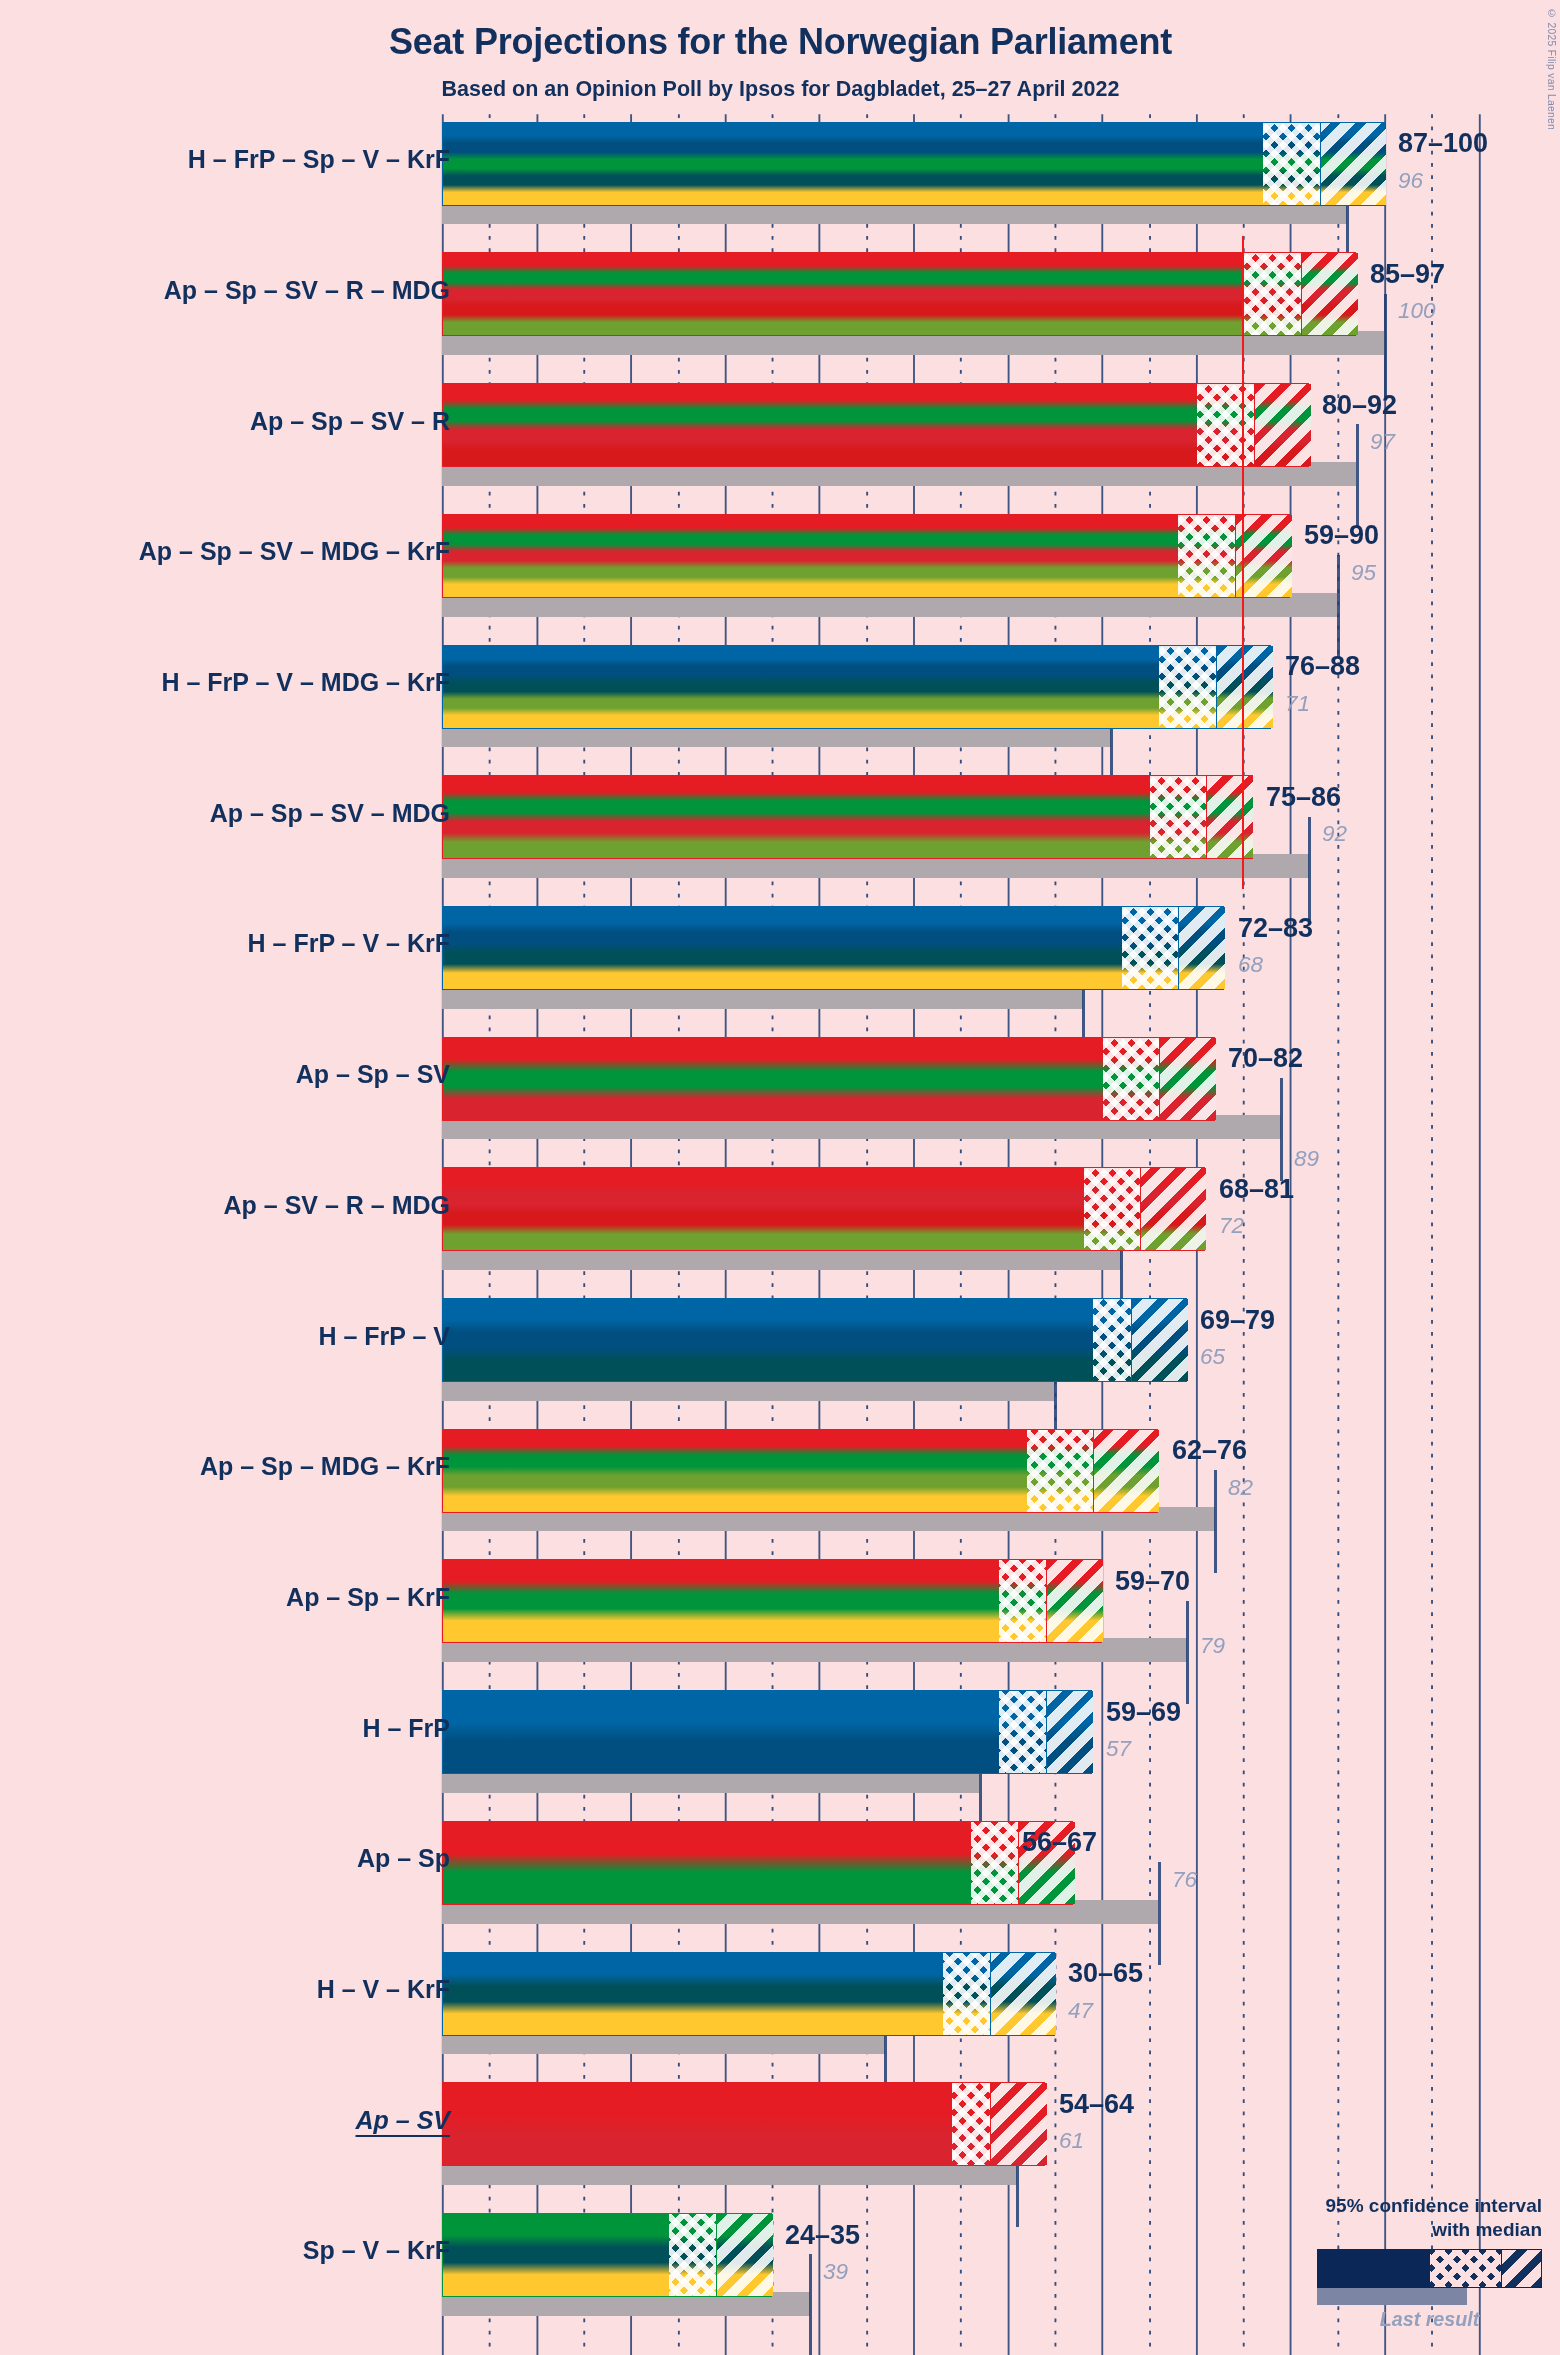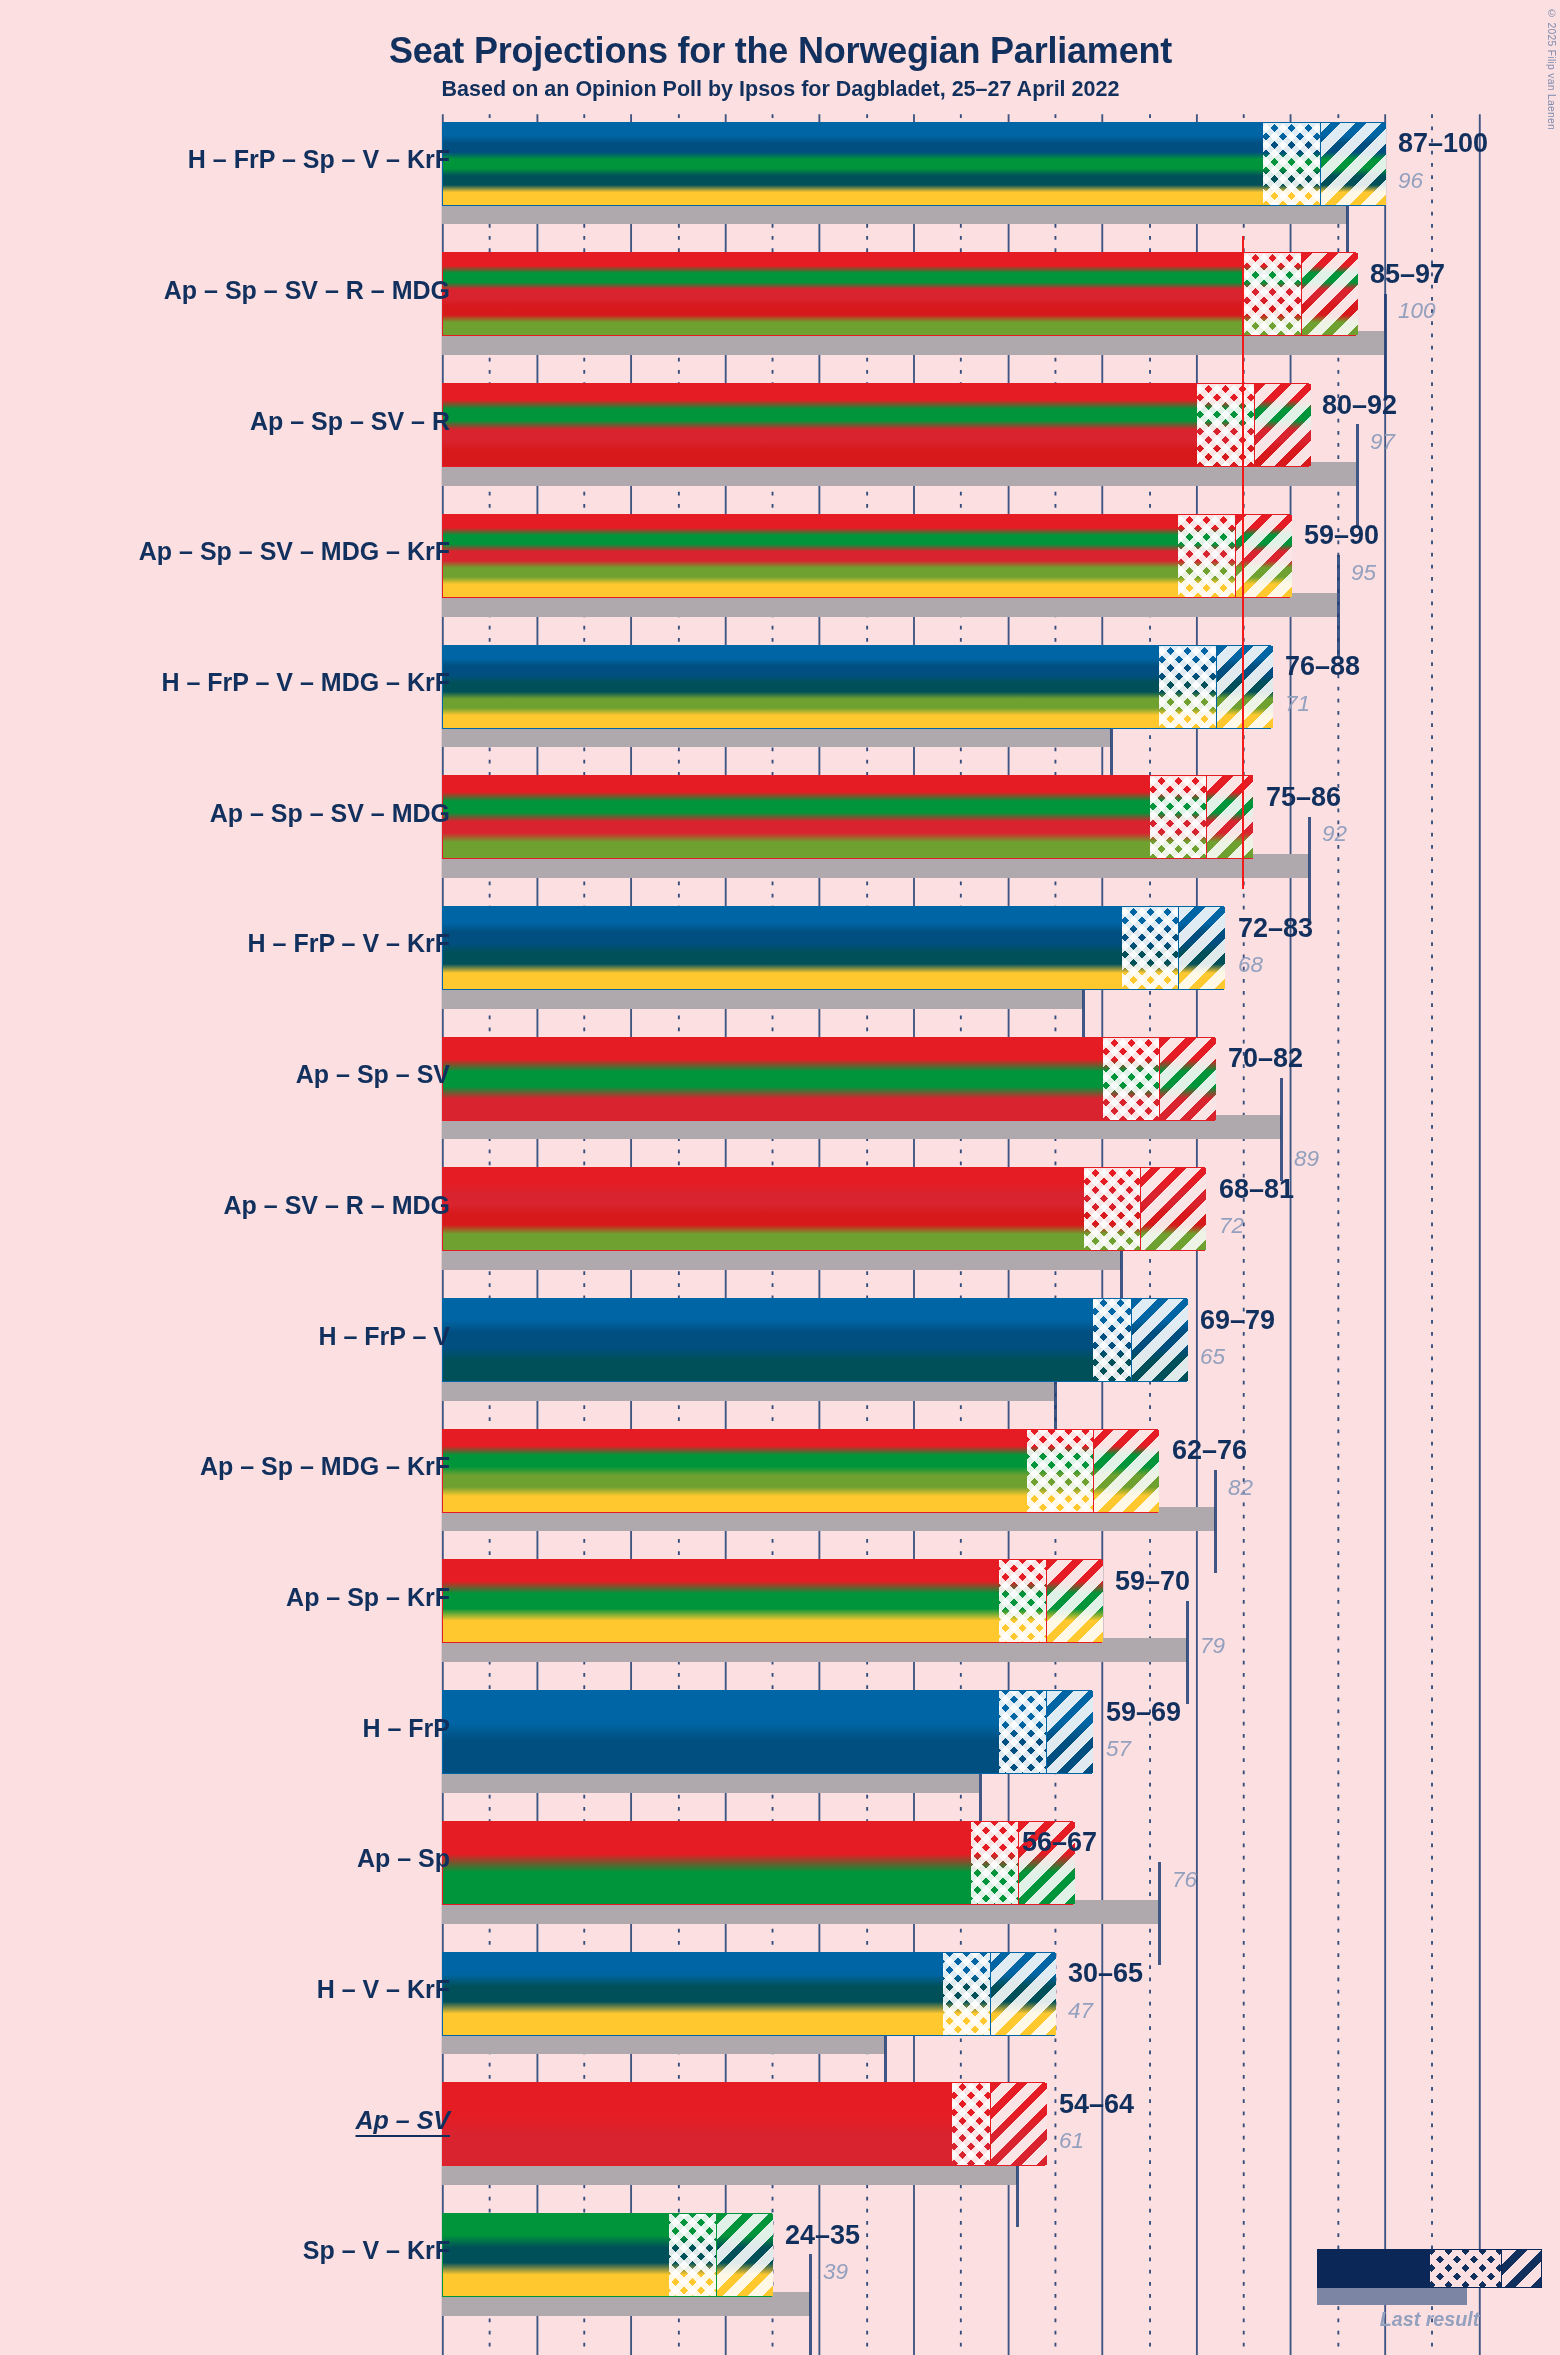--- a/index.html
+++ b/index.html
@@ -15,21 +15,20 @@
   }
   
   #title {
     position: absolute;
     left: 0; top: 20.6px; width: 1561px;
     text-align: center;
     font-size: 36px;
     font-weight: bold;
     color: #11305E;
     letter-spacing: -0.2px;
-    margin-top: 9px;
   }
   #subtitle {
     position: absolute;
     left: 0; top: 77px; width: 1561px;
     text-align: center;
     font-size: 21.5px;
     font-weight: bold;
     color: #11305E;
   }
   #copyright {
@@ -370,20 +369,24 @@
         <div class="range-label" style="left: 785px; top: 2220px;">24–35</div>
         <div class="last-label" style="left: 823px; top: 2259px;">39</div>
       </div>
     </div>
   <div id="majlines">
       <div class="majority-line" style="left: 1242px; top: 236px; height: 653px; background: rgb(242, 26, 26);"></div>
     </div>
 </div>
 
 <div id="legend">
+  <div class="legend-title">
+    <div>95% confidence interval</div>
+    <div>with median</div>
+  </div>
   <div class="legend-bar">
     <div class="lb-solid"></div>
     <div class="lb-cross" style="background-image: repeating-linear-gradient(45deg, transparent 0px, transparent 5.6px, rgb(252, 223, 224) 5.6px, rgb(252, 223, 224) 12px), repeating-linear-gradient(-45deg, transparent 0px, transparent 5.6px, rgb(252, 223, 224) 5.6px, rgb(252, 223, 224) 12px), linear-gradient(rgb(17, 48, 94), rgb(17, 48, 94));"></div>
     <div class="lb-diag" style="background-image: repeating-linear-gradient(-45deg, transparent 0px, transparent 7.5px, rgb(252, 223, 224) 7.5px, rgb(252, 223, 224) 18px), linear-gradient(rgb(17, 48, 94), rgb(17, 48, 94));"></div>
   </div>
   <div class="legend-last"></div>
   <div class="legend-last-label">Last result</div>
 </div>
 
 

